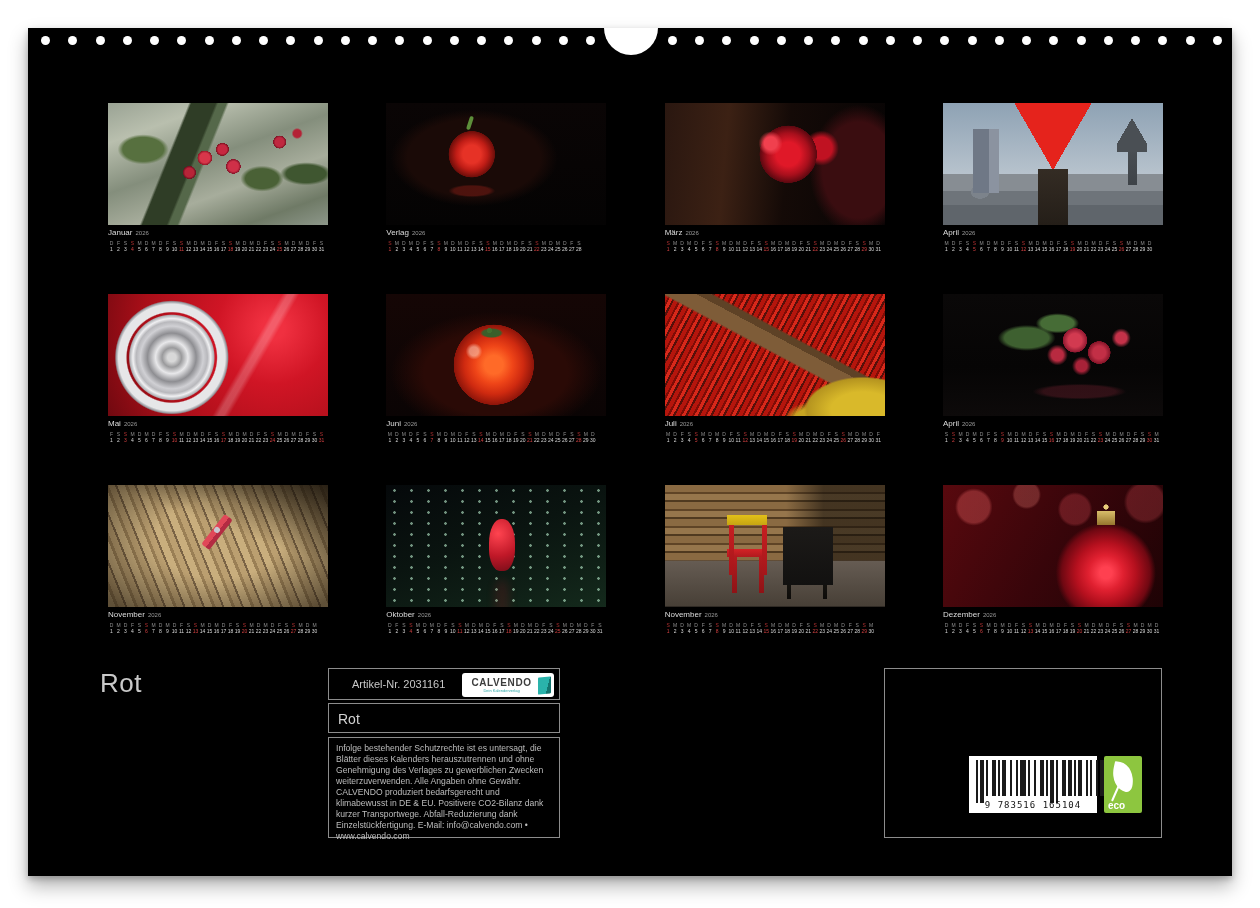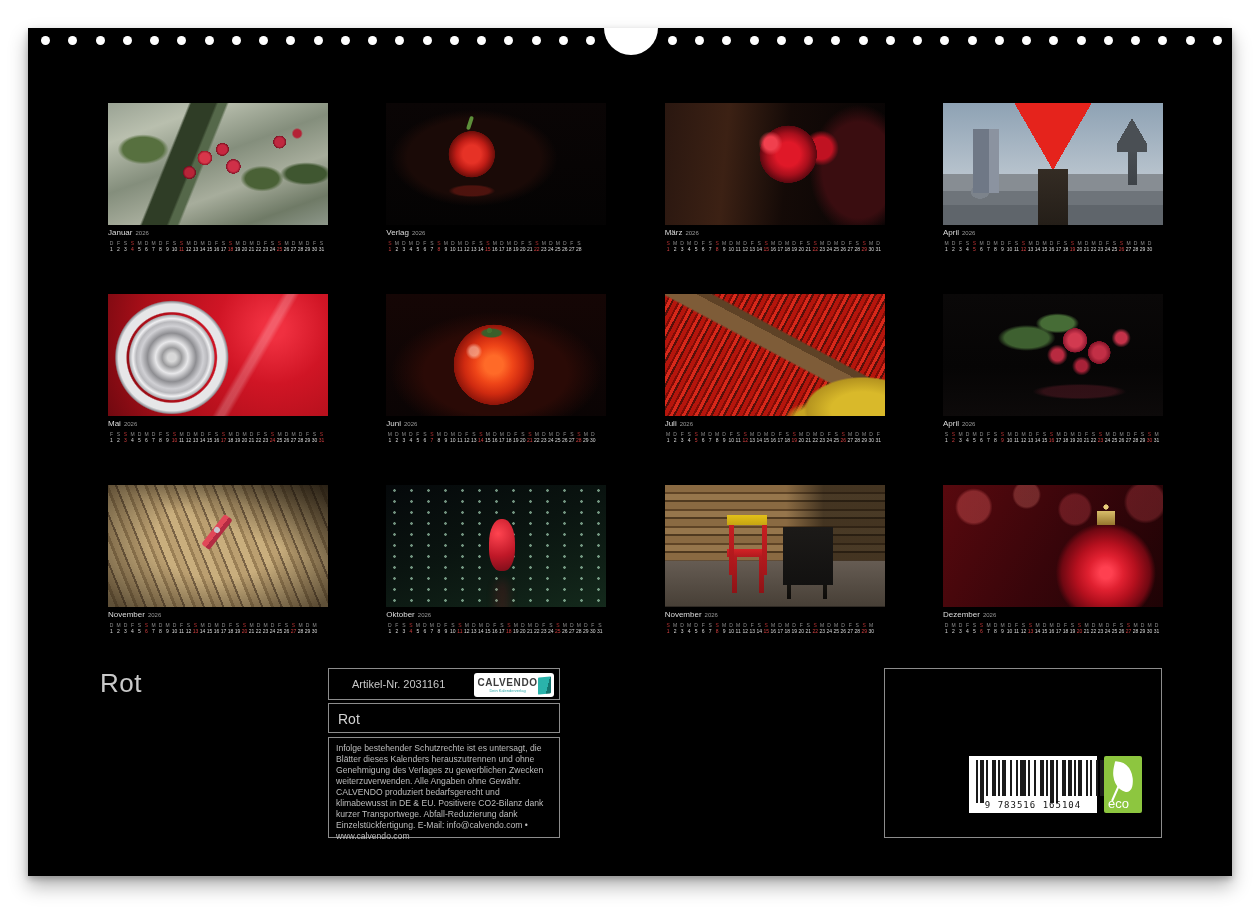--- a/index.html
+++ b/index.html
@@ -123,21 +123,21 @@
     radial-gradient(circle 20px at 38% 8%,rgba(255,140,130,.26) 0 60%,transparent 72%),
     radial-gradient(circle 24px at 60% 20%,rgba(230,80,90,.28) 0 60%,transparent 72%),
     radial-gradient(circle 30px at 92% 14%,rgba(255,90,100,.24) 0 60%,transparent 72%),
     linear-gradient(120deg,#58090e,#38050a 50%,#1e0305);}
 
   
   .title-rot{position:absolute;left:72px;top:640px;font-size:26px;color:#c9c9c9;letter-spacing:.5px;}
   .ibox{position:absolute;border:1px solid #8c8c8c;box-sizing:border-box;color:#c8c8c8;}
   .artikel-box{left:300px;top:640px;width:232px;height:32px;}
   .artikel-box .lbl{position:absolute;left:23px;top:9px;font-size:11px;}
-  .calvendo-logo{position:absolute;right:5px;top:4px;width:80px;height:24px;background:#fff;border-radius:3px;
+  .calvendo-logo{position:absolute;right:5px;top:4px;width:92px;height:24px;background:#fff;border-radius:3px;
     display:flex;align-items:center;padding:0 3px;box-sizing:border-box;}
   .cl-txt{flex:1;text-align:center;}
   .cl-name{font-size:10px;font-weight:bold;color:#3c3c3c;letter-spacing:.6px;line-height:11px;}
   .cl-sub{font-size:4px;color:#2aa8a8;line-height:5px;}
   .cl-flag{width:13px;height:17px;background:linear-gradient(105deg,#2ab3ab 0 70%,#13756f 70% 100%);
     transform:skewY(-6deg);border-radius:1px;}
   .rot-box{left:300px;top:675px;width:232px;height:30px;}
   .rot-box .lbl{position:absolute;left:9px;top:7px;font-size:14px;color:#d2d2d2;}
   .legal-box{left:300px;top:709px;width:232px;height:101px;}
   .legal-box .txt{padding:5px 7px;font-size:8.6px;line-height:11px;color:#bdbdbd;}
@@ -151,21 +151,21 @@
   .bars{display:flex;align-items:flex-start;height:40px;}
   .bar{background:#1a1a1a;height:36px;}
   .bar.tall{height:43px;}
   .sp{background:transparent;height:36px;}
   .bc-num{position:absolute;left:0;right:0;bottom:3px;text-align:center;font-size:9px;color:#111;
     font-family:"DejaVu Sans Mono","Liberation Mono",monospace;letter-spacing:1px;}
   .eco{position:absolute;left:219px;top:87px;width:38px;height:57px;background:#8dc63f;border-radius:2px;}
   .eco-leaf{position:absolute;left:8px;top:7px;width:22px;height:28px;background:#fff;
     border-radius:4% 95% 30% 95%;transform:rotate(12deg);}
   .eco-stem{position:absolute;left:11px;top:26px;width:2px;height:20px;background:#fff;transform:rotate(24deg);border-radius:2px;}
-  .eco-lbl{position:absolute;left:4px;bottom:2px;font-size:13px;color:#fff;}
+  .eco-lbl{position:absolute;left:4px;bottom:2px;font-size:10px;color:#fff;font-weight:bold;}
 </style>
 </head>
 <body>
 
 <div class="page">
   <div id="binding-dots">
       <div class="dot" style="left: 13px;"></div>
       <div class="dot" style="left: 40.25px;"></div>
       <div class="dot" style="left: 67.5px;"></div>
       <div class="dot" style="left: 94.75px;"></div>

